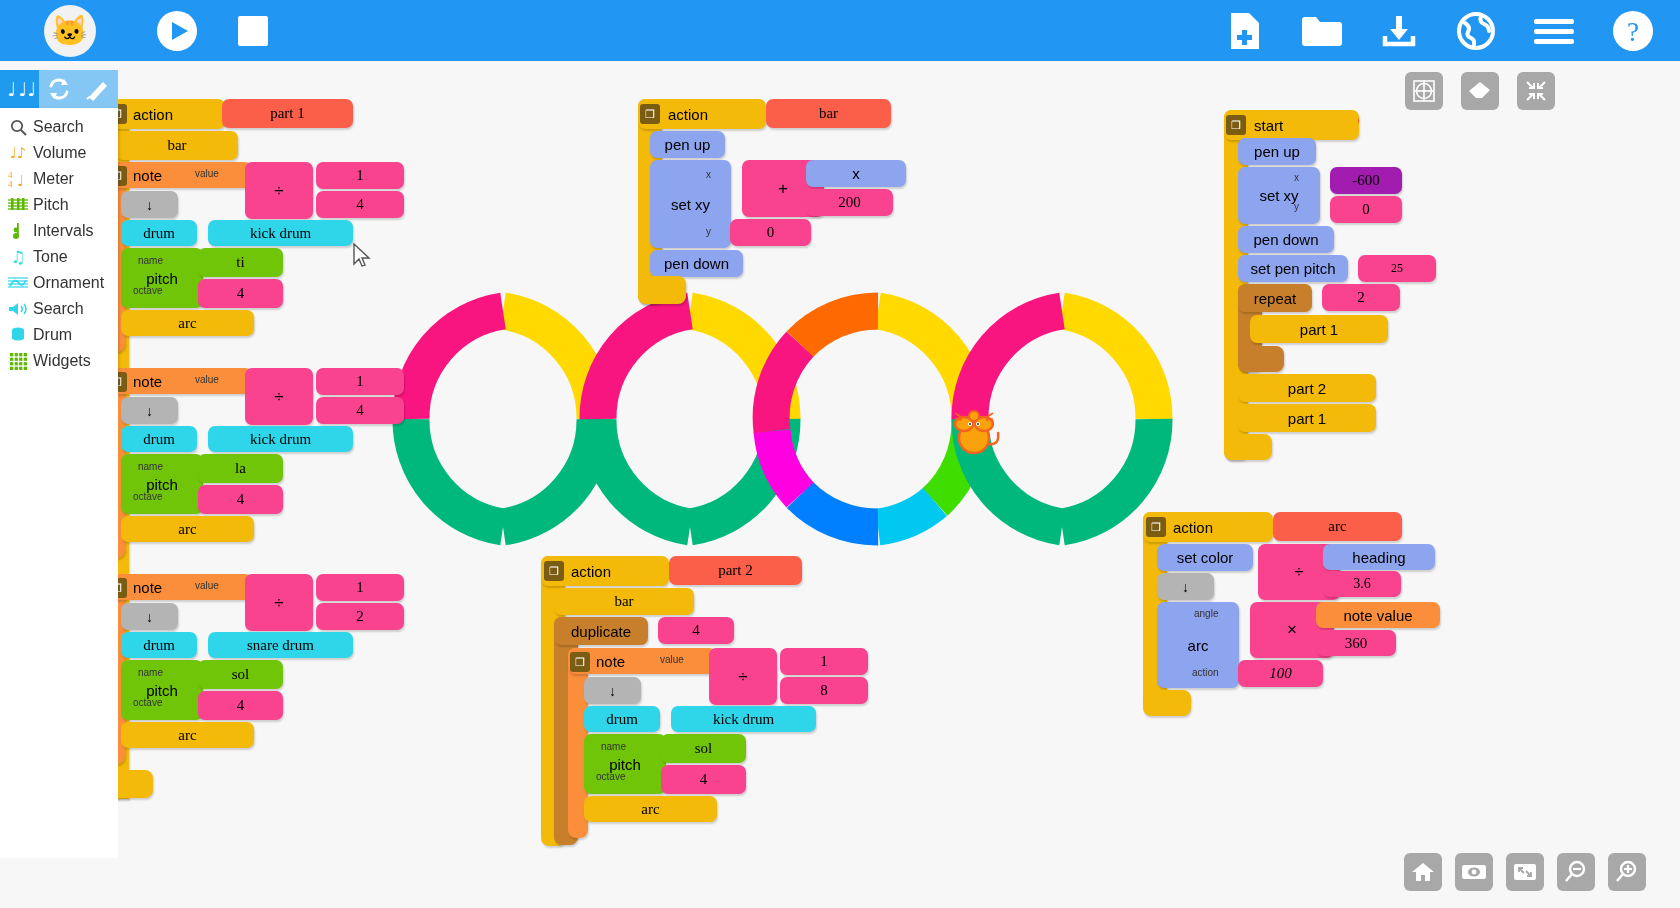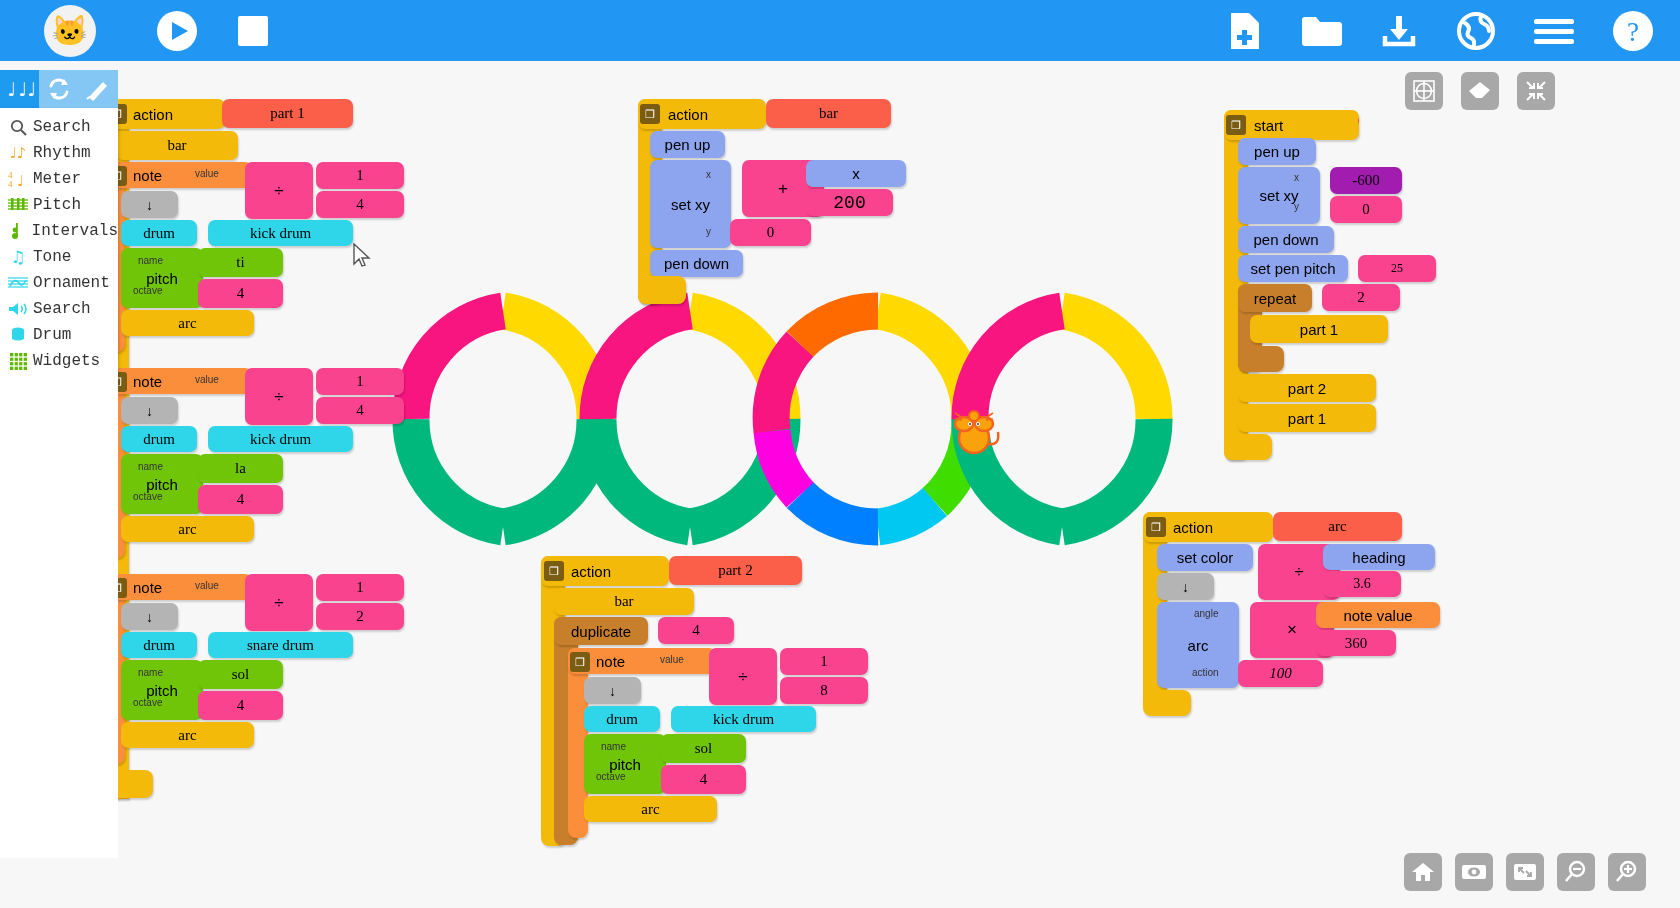--- a/index.html
+++ b/index.html
@@ -47,21 +47,21 @@
   }
   .pitem {
     display: flex; align-items: center; height: 26px; padding-left: 5px;
     cursor: pointer;
   }
   .pitem .picon {
     width: 26px; height: 20px; display: flex; align-items: center; justify-content: center;
     font-size: 15px; line-height: 1;
   }
   .pitem .plabel {
-    font-family: Liberation Mono, monospace; font-size: 16px; color: #333;
+    font-family: Liberation Sans, sans-serif; font-size: 16px; color: #333;
     margin-left: 2px;
   }
   .palette-foot {
     position: absolute; left: 0; top: 385px; width: 118px; height: 473px;
     background: #fff;
   }
 
   
   .canvas-btn {
     position: absolute; width: 38px; height: 38px; border-radius: 6px;
@@ -286,21 +286,21 @@
     </div>
     <span class="param-lbl" style="left:706px;top:169px;">x</span>
     <span class="param-lbl" style="left:706px;top:226px;">y</span>
     <div class="blk" style="left:742px;top:160px;width:82px;height:57px;background:#f9438e;">
       <span style="font-size:17px;">+</span>
     </div>
     <div class="blk" style="left:806px;top:160px;width:100px;height:27px;background:#8da4ee;">
       <span class="lbl-sans" style="font-size:15px;">x</span>
     </div>
     <div class="blk" style="left:806px;top:189px;width:87px;height:27px;background:#f9438e;">
-      <span class="lbl-serif" style="font-size:18px;font-family:Liberation Mono, monospace;">200</span>
+      <span class="lbl-serif" style="font-size:15px;">200</span>
     </div>
     <div class="blk" style="left:730px;top:219px;width:81px;height:27px;background:#f9438e;">
       <span class="lbl-serif" style="font-size:15px;">0</span>
     </div>
     <div class="blk" style="left:650px;top:250px;width:93px;height:27px;background:#8da4ee;">
       <span class="lbl-sans" style="font-size:15px;">pen down</span>
     </div>
     <div class="clamp" style="left:638px;top:276px;width:48px;height:28px;background:#f4ba09;"></div>
   </div>
 
@@ -542,21 +542,21 @@
       <span class="picon">
         <svg width="17" height="17" viewBox="0 0 17 17">
             <circle cx="7" cy="7" r="5.2" fill="none" stroke="#555" stroke-width="1.8"></circle>
             <line x1="11" y1="11" x2="16" y2="16" stroke="#555" stroke-width="2"></line>
           </svg>
       </span>
       <span class="plabel">Search</span>
     </div>
     <div class="pitem">
       <span class="picon" style="color:#f5a623;font-family:'DejaVu Sans',sans-serif;">♩♪</span>
-      <span class="plabel">Rhythm</span>
+      <span class="plabel">Volume</span>
     </div>
     <div class="pitem">
       <span class="picon" style="color:#f5a623;font-size:11px;line-height:9px;">
         <svg width="20" height="18" viewBox="0 0 20 18">
             <text x="0" y="8" font-size="9" fill="#f5a623" font-family="Liberation Serif, serif">4</text>
             <text x="0" y="17" font-size="9" fill="#f5a623" font-family="Liberation Serif, serif">4</text>
             <text x="9" y="16" font-size="15" fill="#f5a623" font-family="DejaVu Sans, sans-serif">♩</text>
           </svg>
       </span>
       <span class="plabel">Meter</span>

